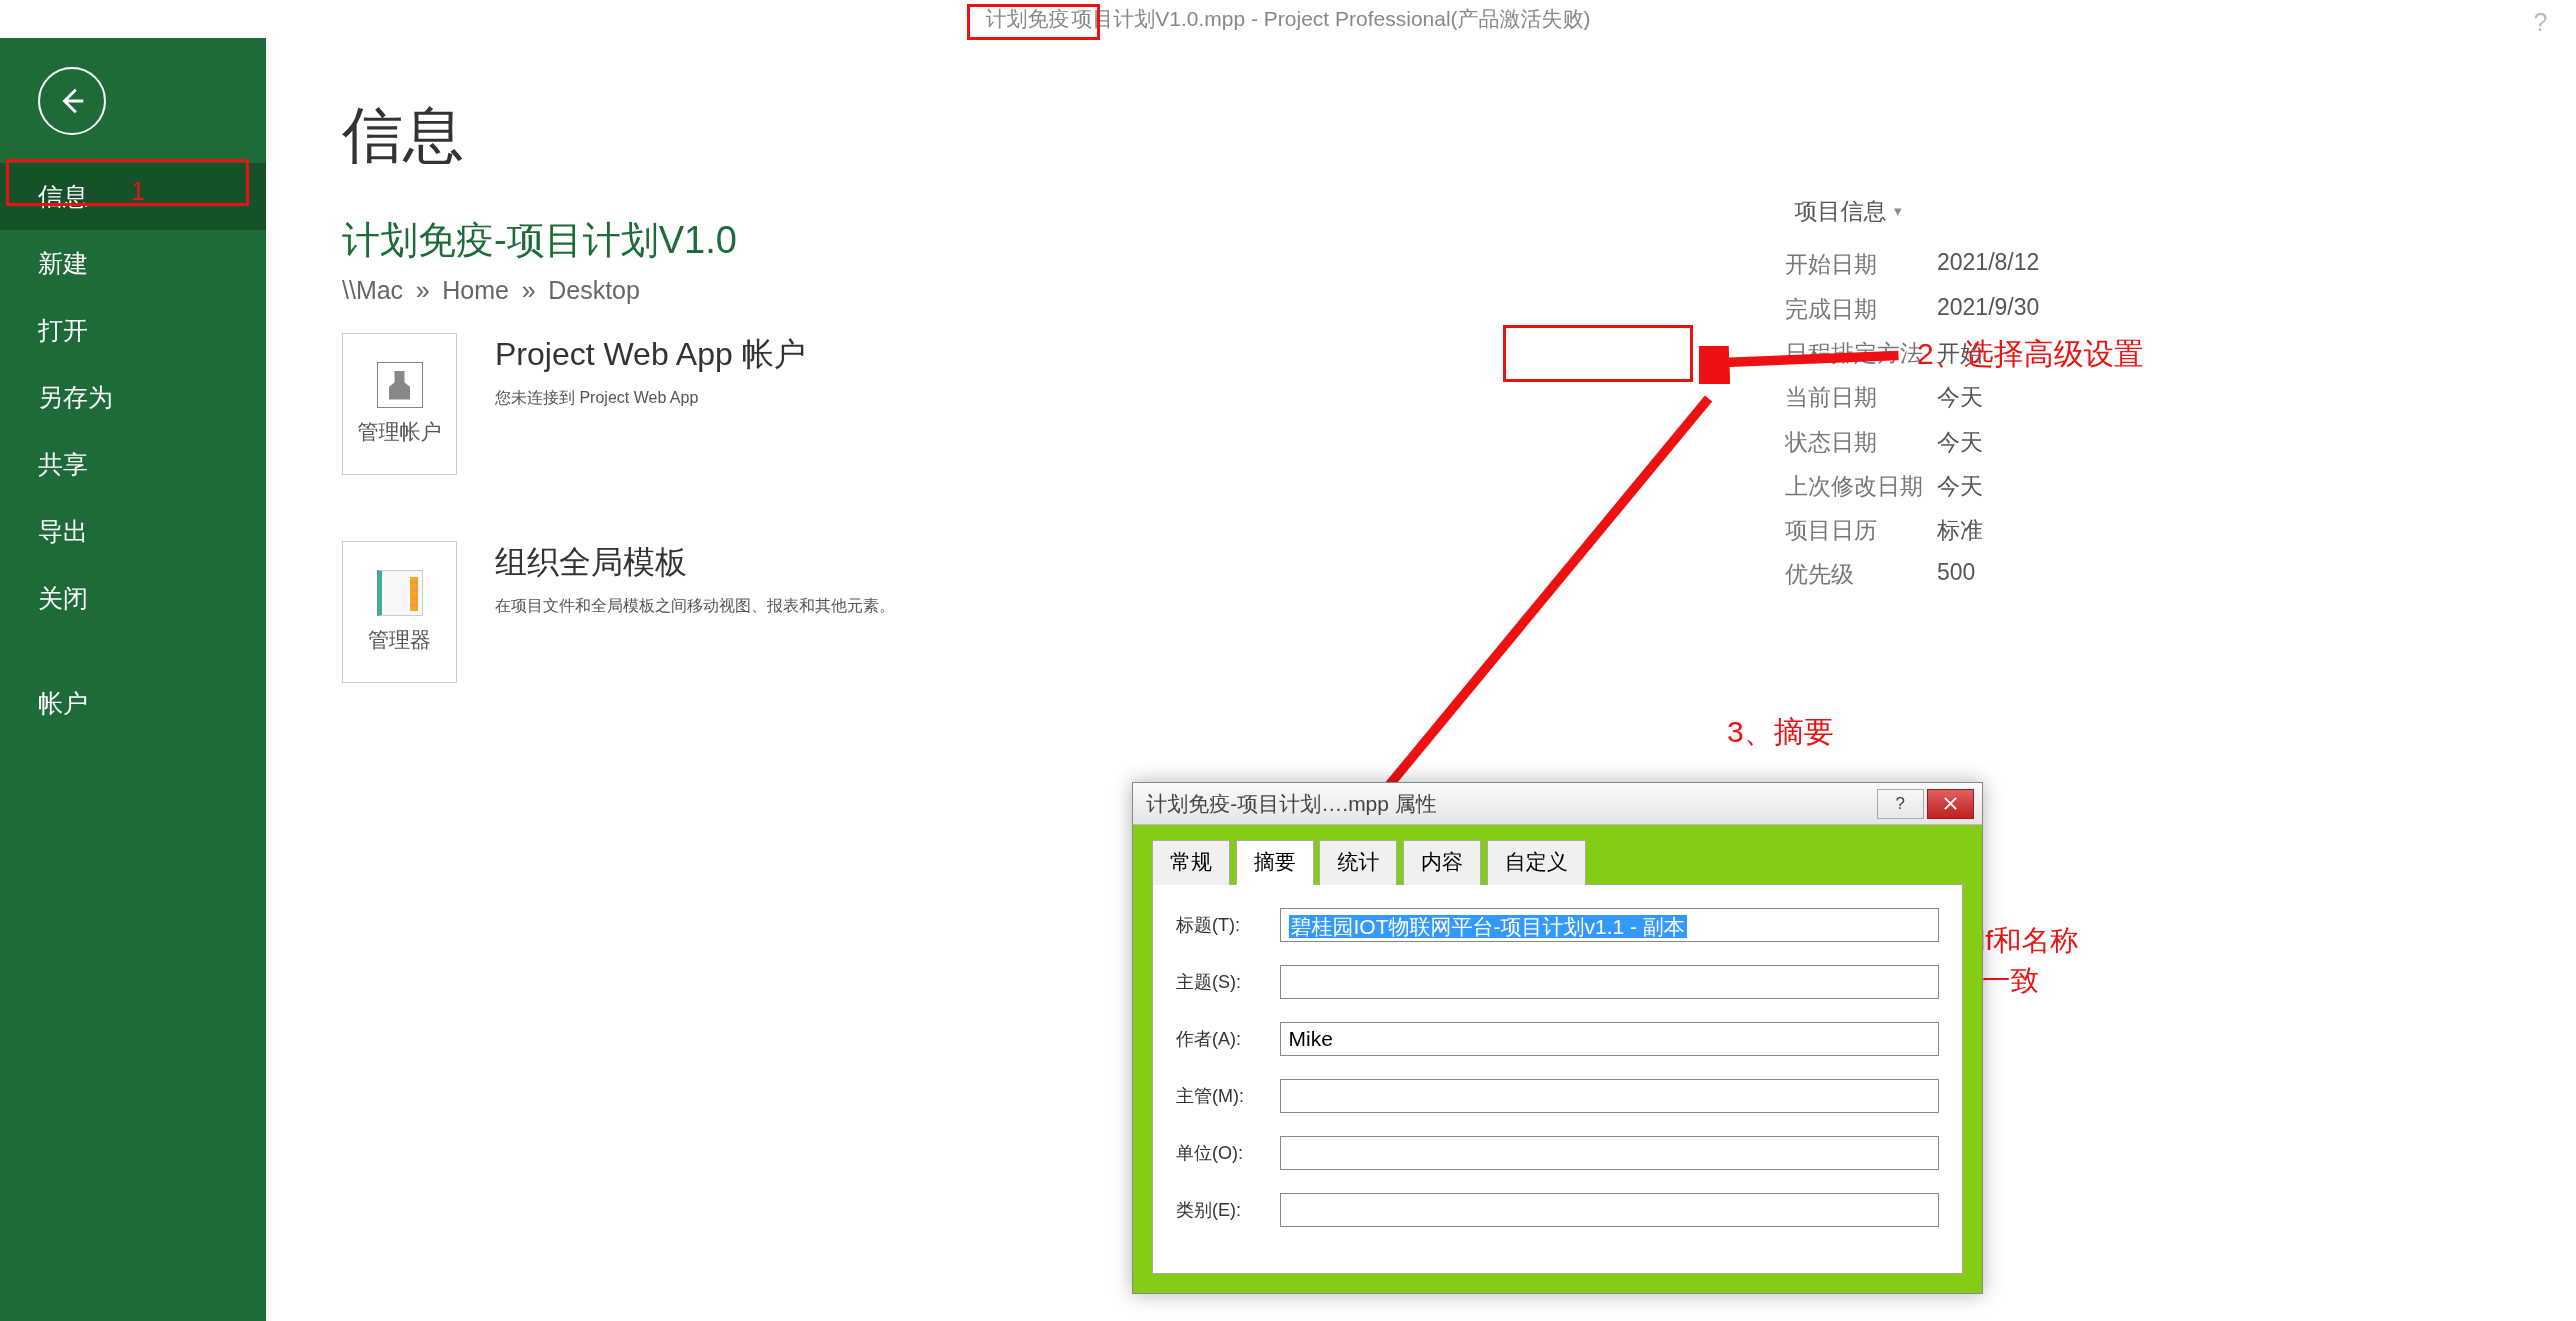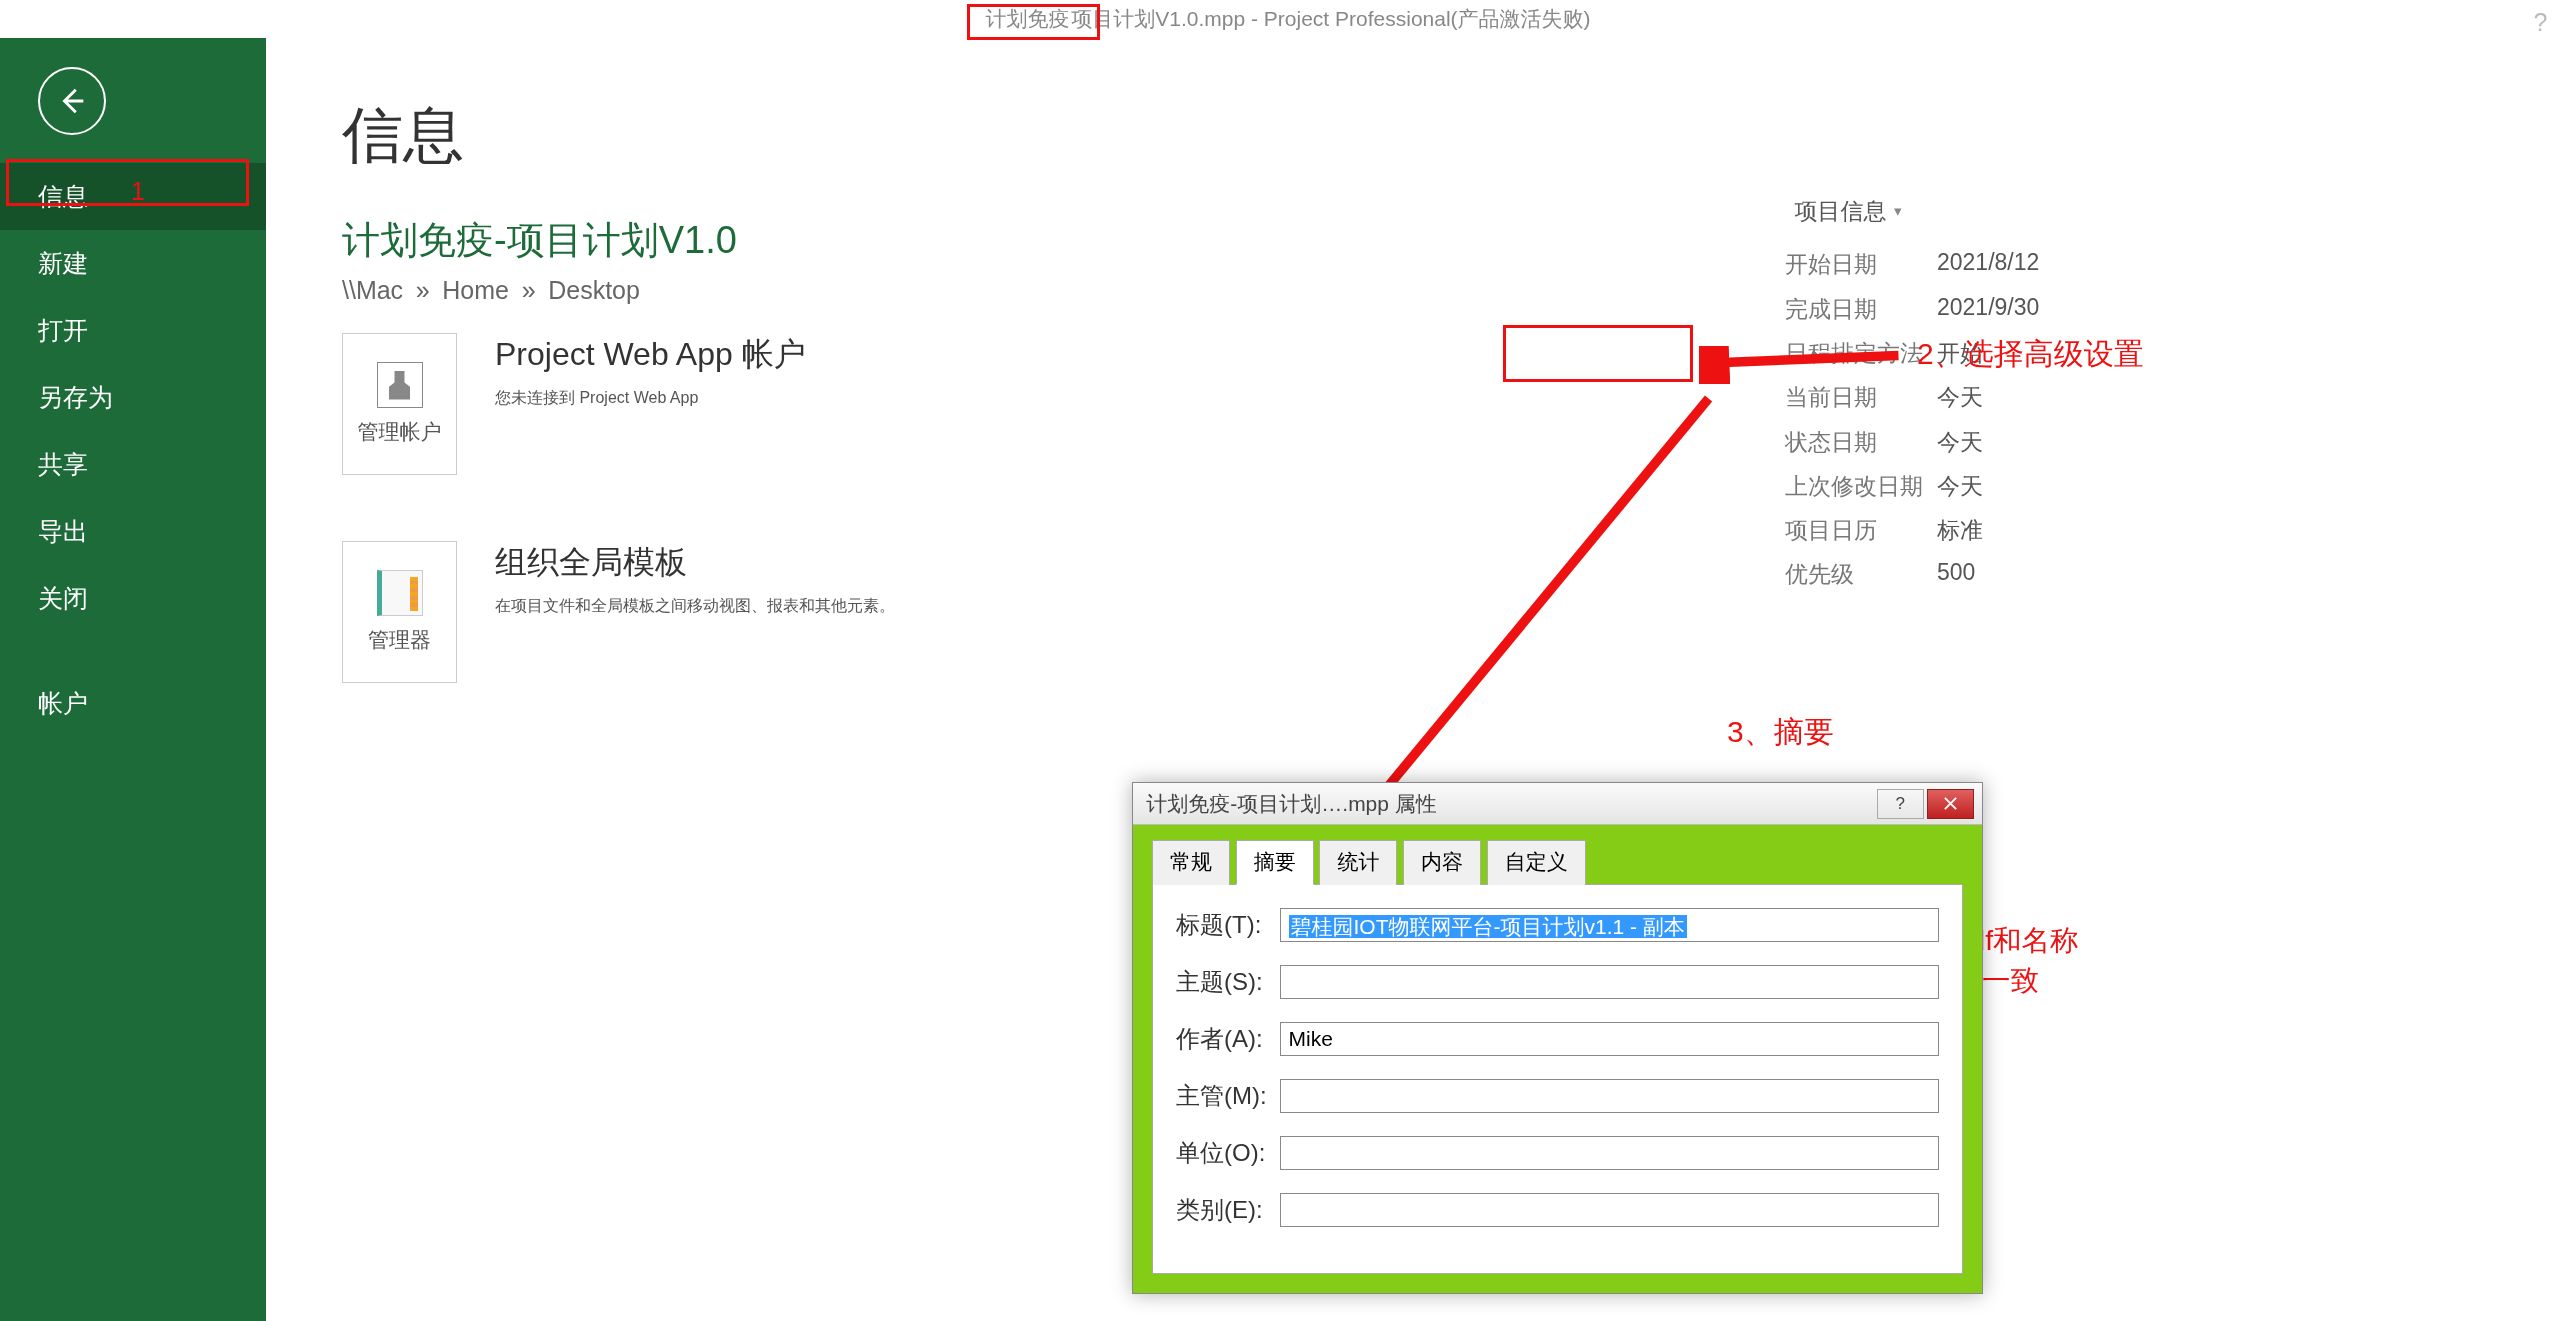--- a/index.html
+++ b/index.html
@@ -214,21 +214,21 @@
       border-top: none;
       padding: 23px;
     }
     .fld-row {
       display: flex;
       align-items: center;
       margin-bottom: 23px;
     }
     .fld-row label {
       width: 104px;
-      font-size: 24px;
+      font-size: 18px;
       color: #333;
     }
     .fld-row .inp {
       flex: 1;
       height: 34px;
       border: 0.9px solid #888;
       padding: 3.8px 7.6px;
       font-size: 21px;
       color: #000;
     }

